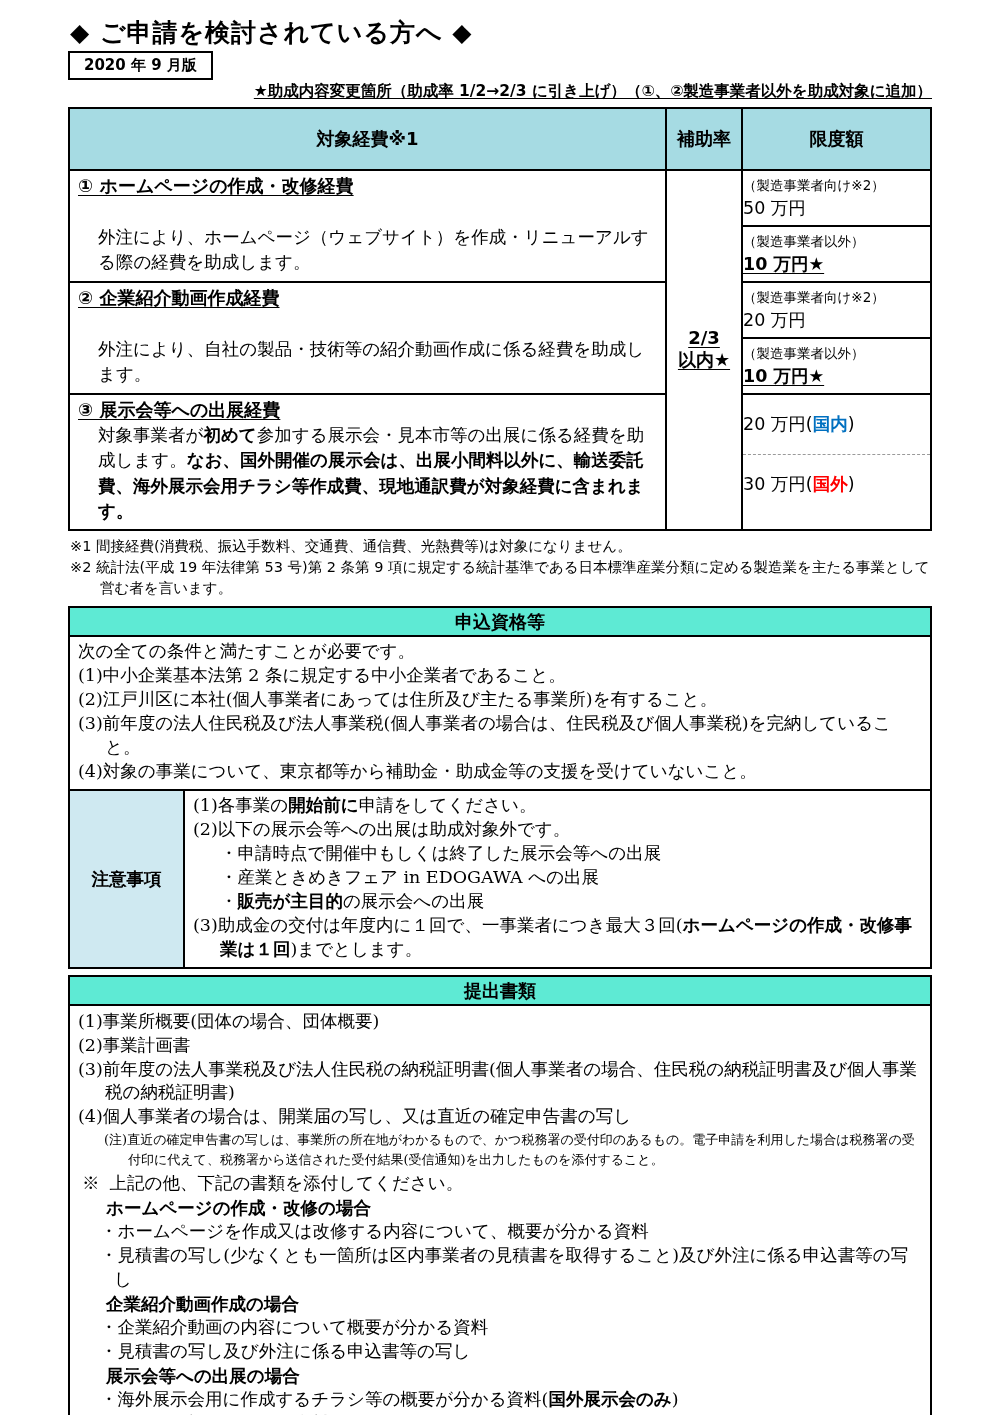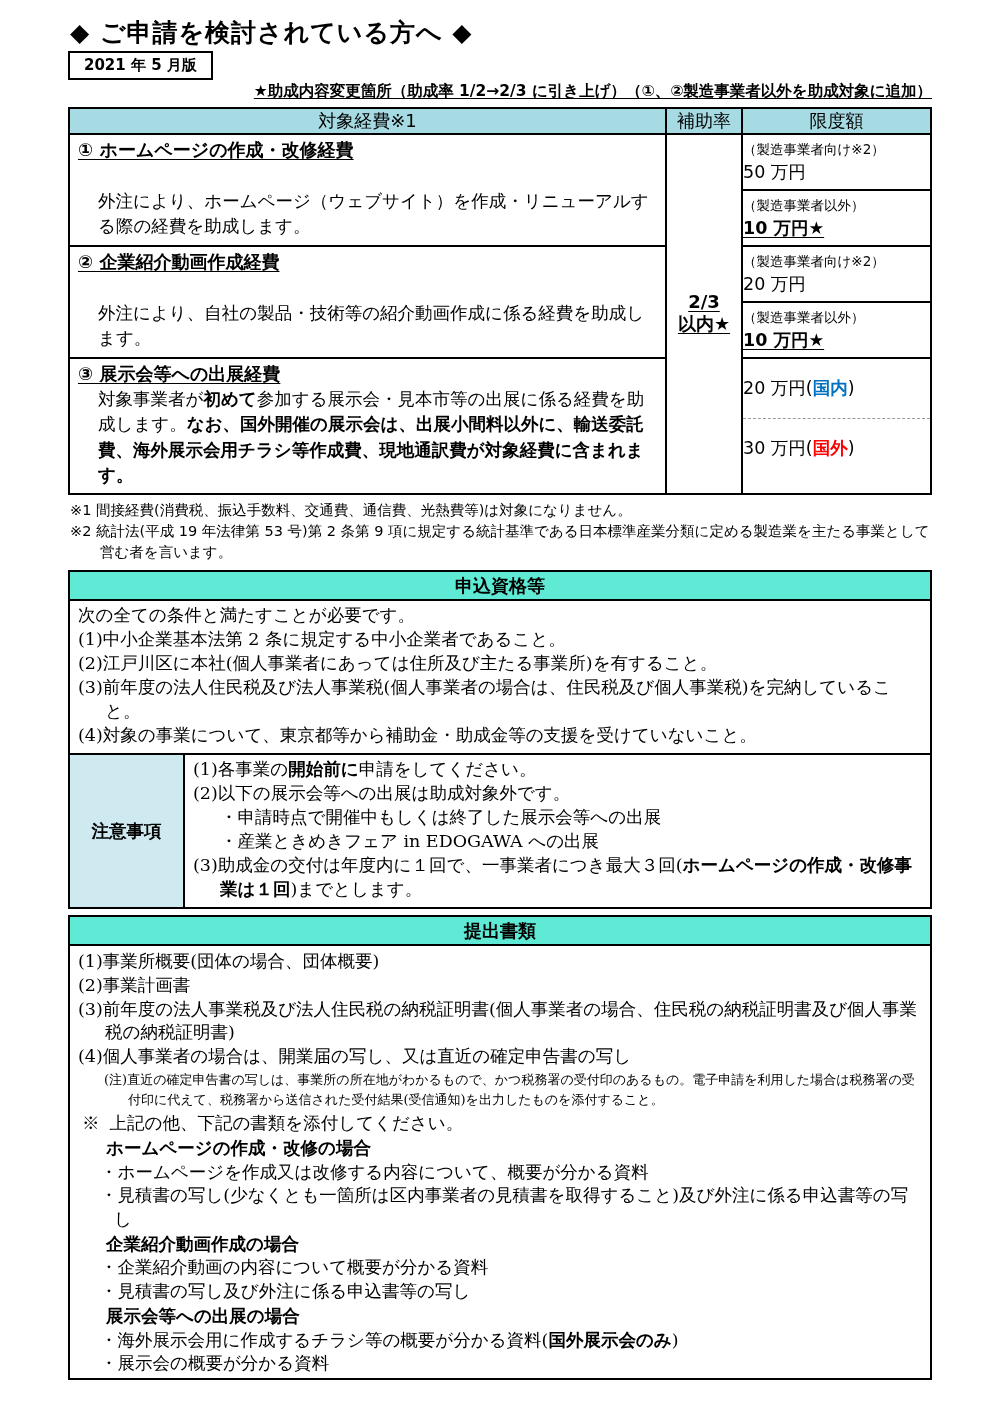--- a/index.html
+++ b/index.html
@@ -27,22 +27,22 @@
   .subtitle-line {
     text-align:right; font-size:15.5px; font-weight:bold;
     margin-top:1px; margin-bottom:5px;
   }
   .subtitle-line span { text-decoration:underline; text-underline-offset:2px; }
 
   
   table.expense { width:100%; border-collapse:collapse; table-layout:fixed; }
   table.expense th, table.expense td { border:2px solid #000; }
   table.expense th {
-    background:#a6dbe3; font-size:18px; font-weight:normal;
-    text-align:center; padding:0 0; height:26px;
+    background:#a6dbe3; font-size:18px; font-weight:bold;
+    text-align:center; padding:18px 0; height:26px;
   }
   td.expense-cell { vertical-align:top; padding:3px 8px 4px 8px; }
   .row-title { font-size:18px; font-weight:bold; text-decoration:underline; text-underline-offset:3px; }
   .row-body { font-size:17.5px; line-height:1.45; margin-left:20px; }
   .mt-gap { margin-top:27px; }
   .mt-small { margin-top:1px; }
   td.rate-cell { text-align:center; vertical-align:middle; font-size:18px; font-weight:bold; }
   .rate-line { text-decoration:underline; text-underline-offset:3px; display:inline-block; }
   td.limit-cell { padding:0; vertical-align:top; }
   .limit-wrap { display:flex; flex-direction:column; }
@@ -83,21 +83,21 @@
   .group-head { font-size:17.5px; font-weight:bold; margin-left:28px; line-height:1.4; }
   .group-bullet { margin-left:22px; padding-left:14px; text-indent:-14px; }
 </style>
 </head>
 <body>
 
 <div class="page">
 
   <div class="hdr-row">
     <div class="page-title gothic">◆  ご申請を検討されている方へ  ◆</div>
-    <div class="version-box gothic">2021 年 5 月版</div>
+    <div class="version-box gothic">2020 年 9 月版</div>
   </div>
   <div class="subtitle-line gothic">
     <span>★助成内容変更箇所（助成率 1/2→2/3 に引き上げ）（①、②製造事業者以外を助成対象に追加）</span>
   </div>
 
   <table class="expense">
     <colgroup>
         <col style="width:597px">
         <col style="width:76px">
         <col>
@@ -187,20 +187,21 @@
           <div class="hang">(4)対象の事業について、東京都等から補助金・助成金等の支援を受けていないこと。</div>
         </div>
       </div>
       <div class="trow">
         <div class="label-cell gothic">注意事項</div>
         <div class="content-cell mincho">
           <div class="hang"><span>(1)各事業の</span><span class="rich-b">開始前に</span><span>申請をしてください。</span></div>
           <div class="hang">(2)以下の展示会等への出展は助成対象外です。</div>
           <div class="q-bullet">・申請時点で開催中もしくは終了した展示会等への出展</div>
           <div class="q-bullet">・産業ときめきフェア in EDOGAWA への出展</div>
+          <div class="q-bullet"><span>・</span><span class="rich-b">販売が主目的</span><span>の展示会への出展</span></div>
           <div class="hang"><span>(3)助成金の交付は年度内に１回で、一事業者につき最大３回(</span><span class="rich-b">ホームページの作成・改修事業は１回</span><span>)までとします。</span></div>
         </div>
       </div>
     </div>
   </div>
 
   <div style="margin-top:6px;">
     <div class="section-bar gothic">提出書類</div>
     <div class="doc-box mincho">
       <div class="hang">(1)事業所概要(団体の場合、団体概要)</div>

